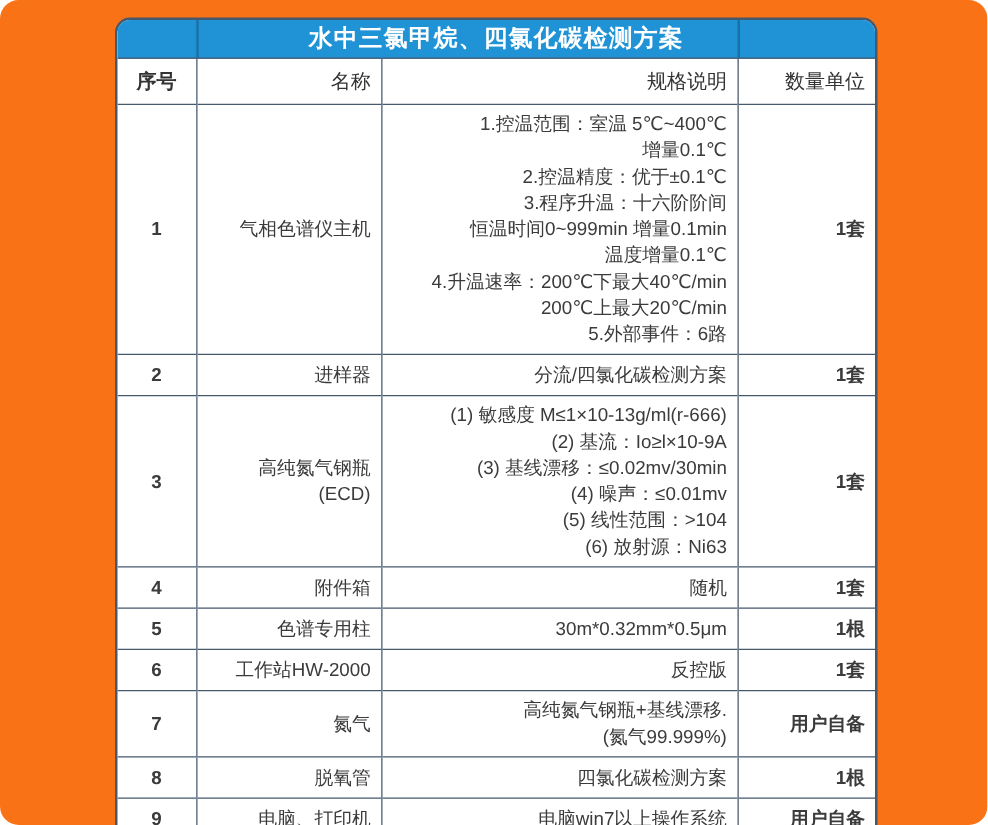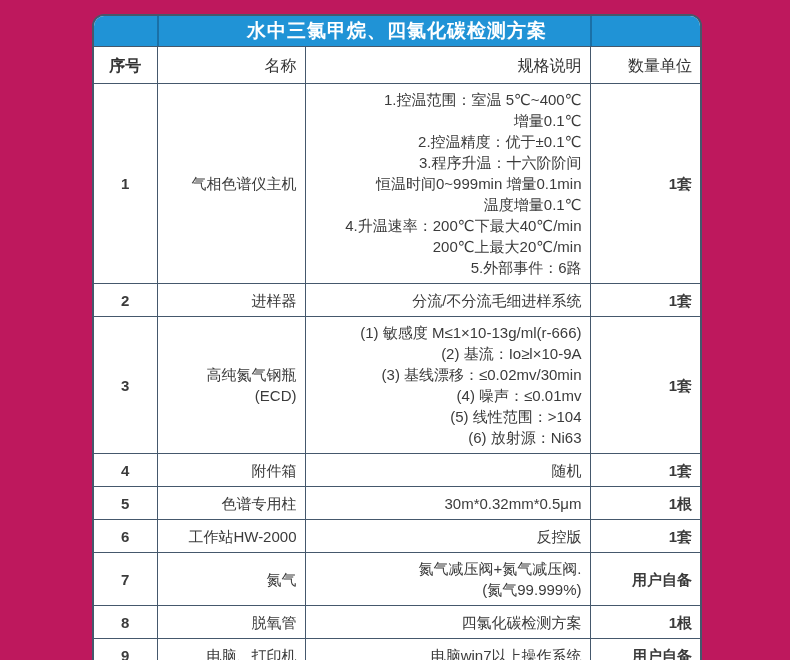--- a/index.html
+++ b/index.html
@@ -5,22 +5,23 @@
   html, body {
     margin: 0;
     padding: 0;
     background: #ffffff;
     font-family: "Liberation Sans", "DejaVu Sans", sans-serif;
   }
   .page {
     position: relative;
     width: 790px;
     height: 660px;
-    background: #be185d;
+    background: #f97316;
     overflow: hidden;
+    border-radius: 15px;
   }
   .spec-table-wrap {
     position: absolute;
     left: 92px;
     top: 14px;
     width: 606px;
     border: 2px solid #45586c;
     border-radius: 12px;
     overflow: hidden;
     background: #ffffff;
@@ -134,21 +135,21 @@
 恒温时间0~999min 增量0.1min
 温度增量0.1℃
 4.升温速率：200℃下最大40℃/min
 200℃上最大20℃/min
 5.外部事件：6路</td>
           <td class="qty-cell">1套</td>
         </tr>
         <tr class="single">
           <td>2</td>
           <td class="name-cell">进样器</td>
-          <td class="spec-cell">分流/不分流毛细进样系统</td>
+          <td class="spec-cell">分流/四氯化碳检测方案</td>
           <td class="qty-cell">1套</td>
         </tr>
         <tr>
           <td>3</td>
           <td class="name-cell">高纯氮气钢瓶
 (ECD)</td>
           <td class="spec-cell">(1) 敏感度 M≤1×10-13g/ml(r-666)
 (2) 基流：Io≥l×10-9A
 (3) 基线漂移：≤0.02mv/30min
 (4) 噪声：≤0.01mv
@@ -170,21 +171,21 @@
         </tr>
         <tr class="single">
           <td>6</td>
           <td class="name-cell">工作站HW-2000</td>
           <td class="spec-cell">反控版</td>
           <td class="qty-cell">1套</td>
         </tr>
         <tr>
           <td>7</td>
           <td class="name-cell">氮气</td>
-          <td class="spec-cell">氮气减压阀+氮气减压阀.
+          <td class="spec-cell">高纯氮气钢瓶+基线漂移.
 (氮气99.999%)</td>
           <td class="qty-cell">用户自备</td>
         </tr>
         <tr class="single">
           <td>8</td>
           <td class="name-cell">脱氧管</td>
           <td class="spec-cell">四氯化碳检测方案</td>
           <td class="qty-cell">1根</td>
         </tr>
         <tr class="single">

